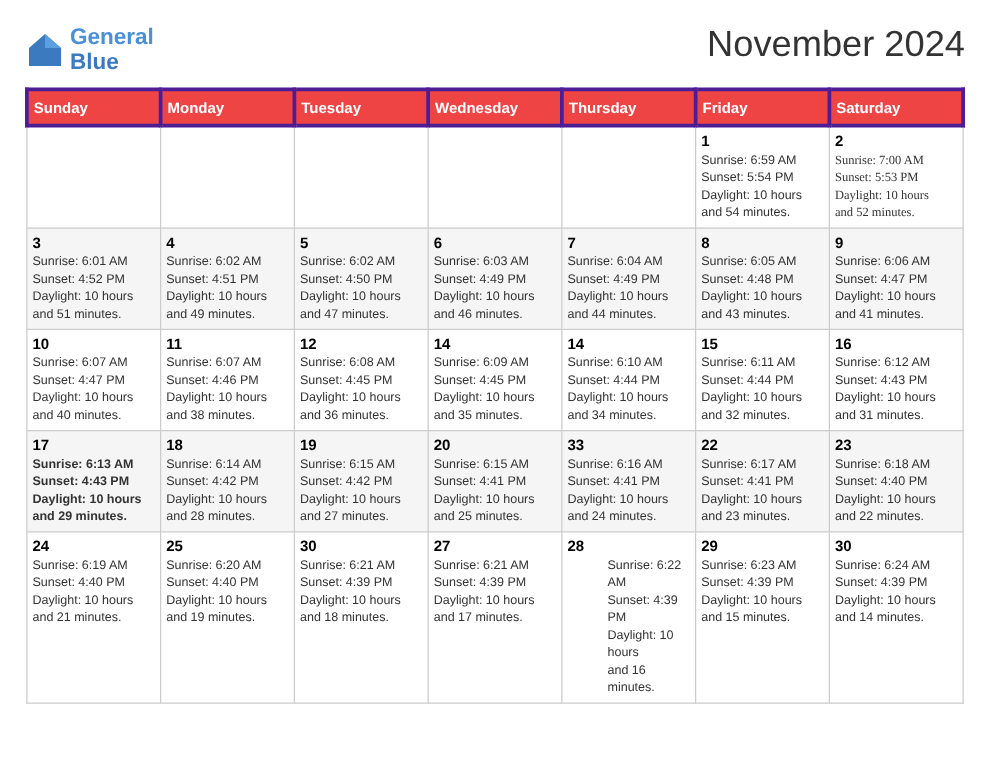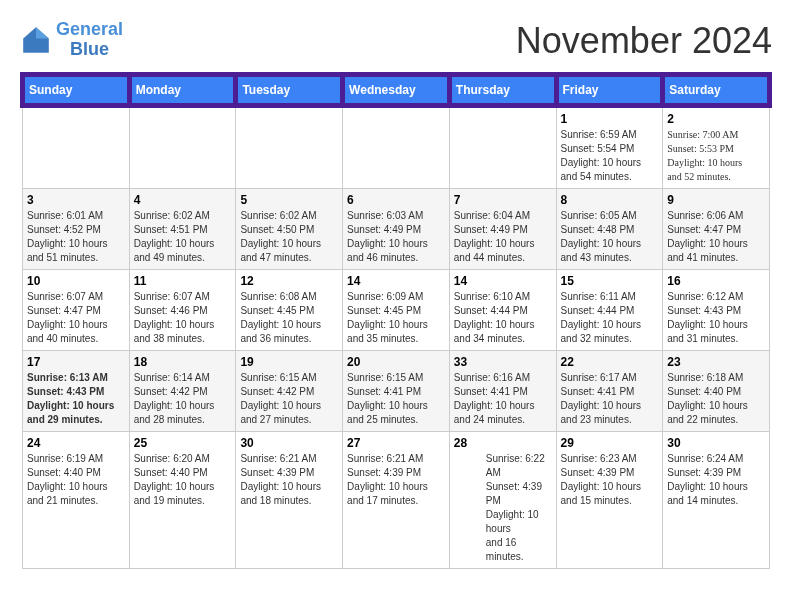--- a/index.html
+++ b/index.html
@@ -19,54 +19,53 @@
     .logo {
       display: flex;
       align-items: center;
       gap: 4px;
     }
     .logo-text {
       font-size: 18px;
       font-weight: bold;
       color: #333;
       line-height: 1.1;
-      text-align: center;
     }
     .logo-text span {
       color: #4a90d9;
     }
     .logo-icon {
       width: 32px;
       height: 32px;
     }
     .title-block {
       text-align: right;
     }
     .month-title {
-      font-size: 36px;
+      font-size: 29px;
       font-weight: normal;
       color: #333;
     }
     .subtitle {
       font-size: 14px;
       color: #555;
     }
     table {
       width: 100%;
       border-collapse: collapse;
       font-size: 11px;
     }
     thead tr th {
-      background-color: #3b82f6;
+      background-color: #ef4444;
       color: #fff;
       padding: 6px 4px;
       text-align: left;
       font-size: 12px;
       font-weight: bold;
-      border: 5px solid #4c1d95;
+      border: 3px solid #4c1d95;
     }
     tbody tr td {
       border: 1px solid #ccc;
       vertical-align: top;
       padding: 4px;
       width: 14.28%;
       height: 80px;
       background: #fff;
     }
     tbody tr:nth-child(even) td {

